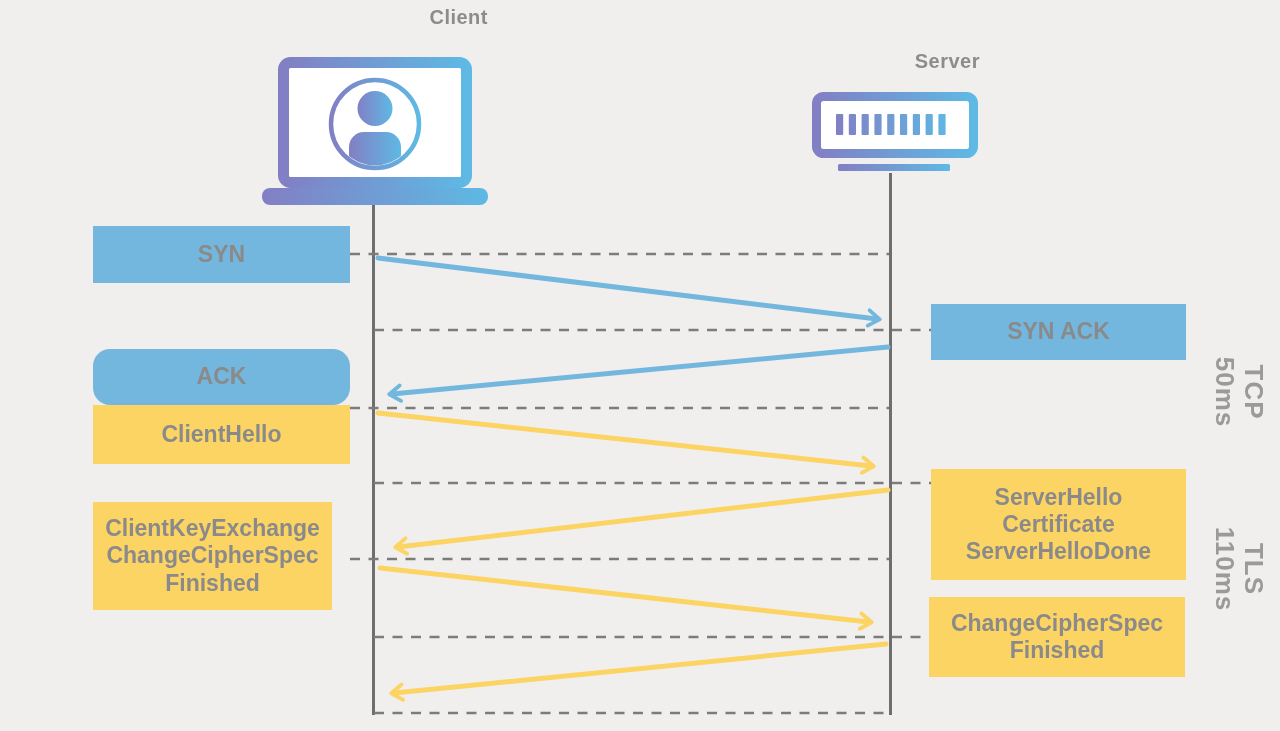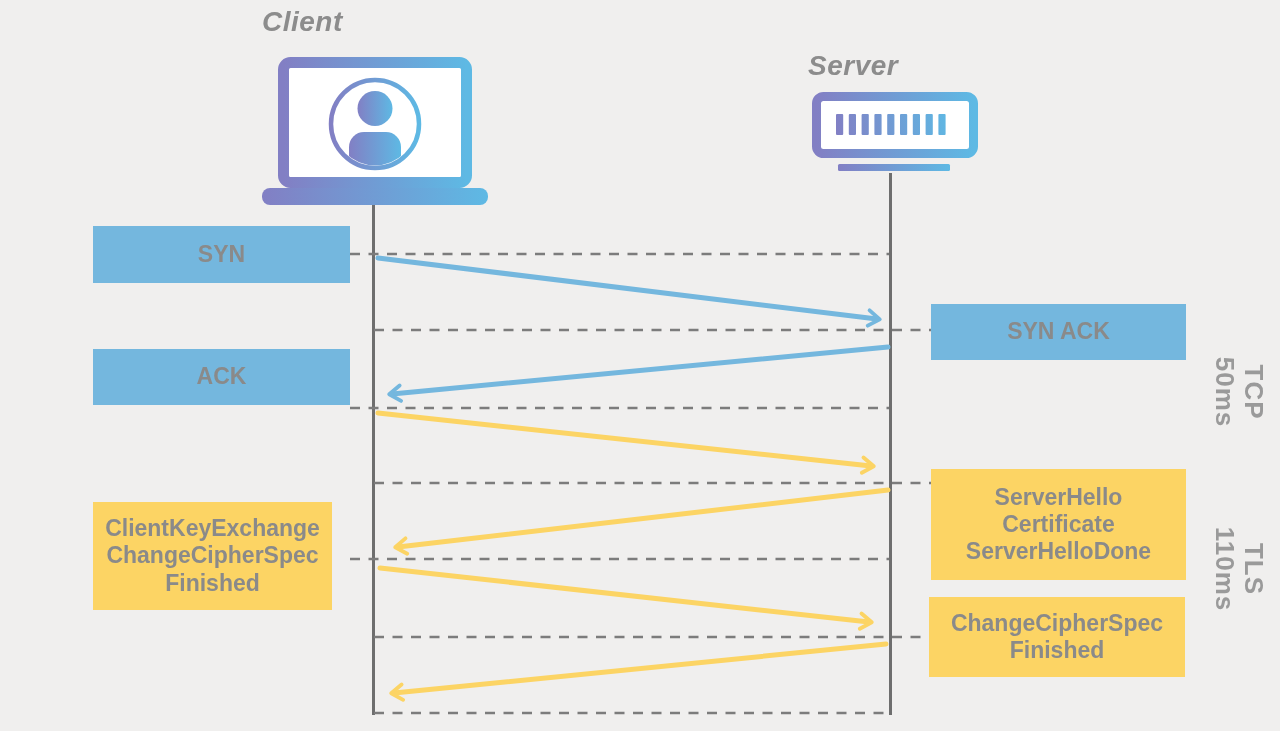--- a/index.html
+++ b/index.html
@@ -10,34 +10,34 @@
   *{margin:0;padding:0;box-sizing:border-box;}
   html,body{width:1280px;height:731px;overflow:hidden;}
   body{font-family:"Liberation Sans", sans-serif;background:var(--c-background);}
   .canvas{position:relative;width:1280px;height:731px;background:var(--c-background);}
   .overlay{position:absolute;left:0;top:0;width:1280px;height:731px;}
   .lifeline{stroke:var(--c-lifeline);stroke-width:3;}
   .dash{stroke:var(--c-dash);stroke-width:2.6;stroke-dasharray:10 8.5;fill:none;}
   .arrow{fill:none;stroke-width:5;stroke-linecap:round;}
   .arrow.blue{stroke:var(--c-tcp);marker-end:url(#ahb);}
   .arrow.yellow{stroke:var(--c-tls);marker-end:url(#ahy);}
-  .actor-title{position:absolute;text-align:left;font-weight:bold;font-size:28px;color:var(--c-heading);letter-spacing:.5px;font-style:italic;}
+  .actor-title{position:absolute;text-align:right;font-weight:bold;font-size:20px;color:var(--c-heading);letter-spacing:.5px;}
   .client-title{left:262px;top:6px;width:226px;}
   .server-title{left:808px;top:42px;width:172px;margin-top:8px;}
   .icon{position:absolute;}
   .icon.laptop{left:262px;top:55px;width:226px;height:150px;}
   .icon.server{left:808px;top:88px;width:172px;height:86px;}
   .msg{position:absolute;display:flex;align-items:center;justify-content:center;
        text-align:center;font-weight:bold;font-size:23px;line-height:1.18;
        color:var(--c-text);white-space:pre-line;}
   .msg.tcp{background:var(--c-tcp);}
   .msg.tls{background:var(--c-tls);}
   .m-syn{left:93px;top:226px;width:257px;height:57px;}
   .m-synack{left:931px;top:304px;width:255px;height:56px;}
-  .m-ack{left:93px;top:349px;width:257px;height:56px;}
+  .m-ack{left:93px;top:349px;width:257px;height:56px;border-radius:17px;}
   .m-clienthello{left:93px;top:405px;width:257px;height:59px;}
   .m-serverhello{left:931px;top:425px;width:255px;height:111px;margin-top:44px;}
   .m-clientkey{left:93px;top:502px;width:239px;height:108px;}
   .m-changecipher{left:929px;top:597px;width:256px;height:80px;}
   .phase{position:absolute;text-align:center;font-weight:bold;font-size:26px;
          line-height:1.1;color:var(--c-phase);letter-spacing:1px;transform:rotate(90deg);}
   .phase span{display:block;}
   .phase.tcp-phase{left:1177px;top:361px;width:120px;height:62px;}
   .phase.tls-phase{left:1172px;top:538px;width:130px;height:62px;}
 </style>
@@ -119,20 +119,21 @@
       <rect x="104.8" y="26" width="7.2" height="21" rx="1" fill="url(#barGrad)"></rect>
       <rect x="117.6" y="26" width="7.2" height="21" rx="1" fill="url(#barGrad)"></rect>
       <rect x="130.4" y="26" width="7.2" height="21" rx="1" fill="url(#barGrad)"></rect>
     </g>
     <rect x="30" y="76" width="112" height="7" rx="1.5" fill="url(#srvGrad)"></rect>
   </svg>
 
   <div class="msg tcp m-syn">SYN</div>
   <div class="msg tcp m-synack">SYN ACK</div>
   <div class="msg tcp m-ack">ACK</div>
+  <div class="msg tls m-clienthello">ClientHello</div>
   <div class="msg tls m-serverhello">ServerHello
 Certificate
 ServerHelloDone</div>
   <div class="msg tls m-clientkey">ClientKeyExchange
 ChangeCipherSpec
 Finished</div>
   <div class="msg tls m-changecipher">ChangeCipherSpec
 Finished</div>
 
   <div class="phase tcp-phase">

